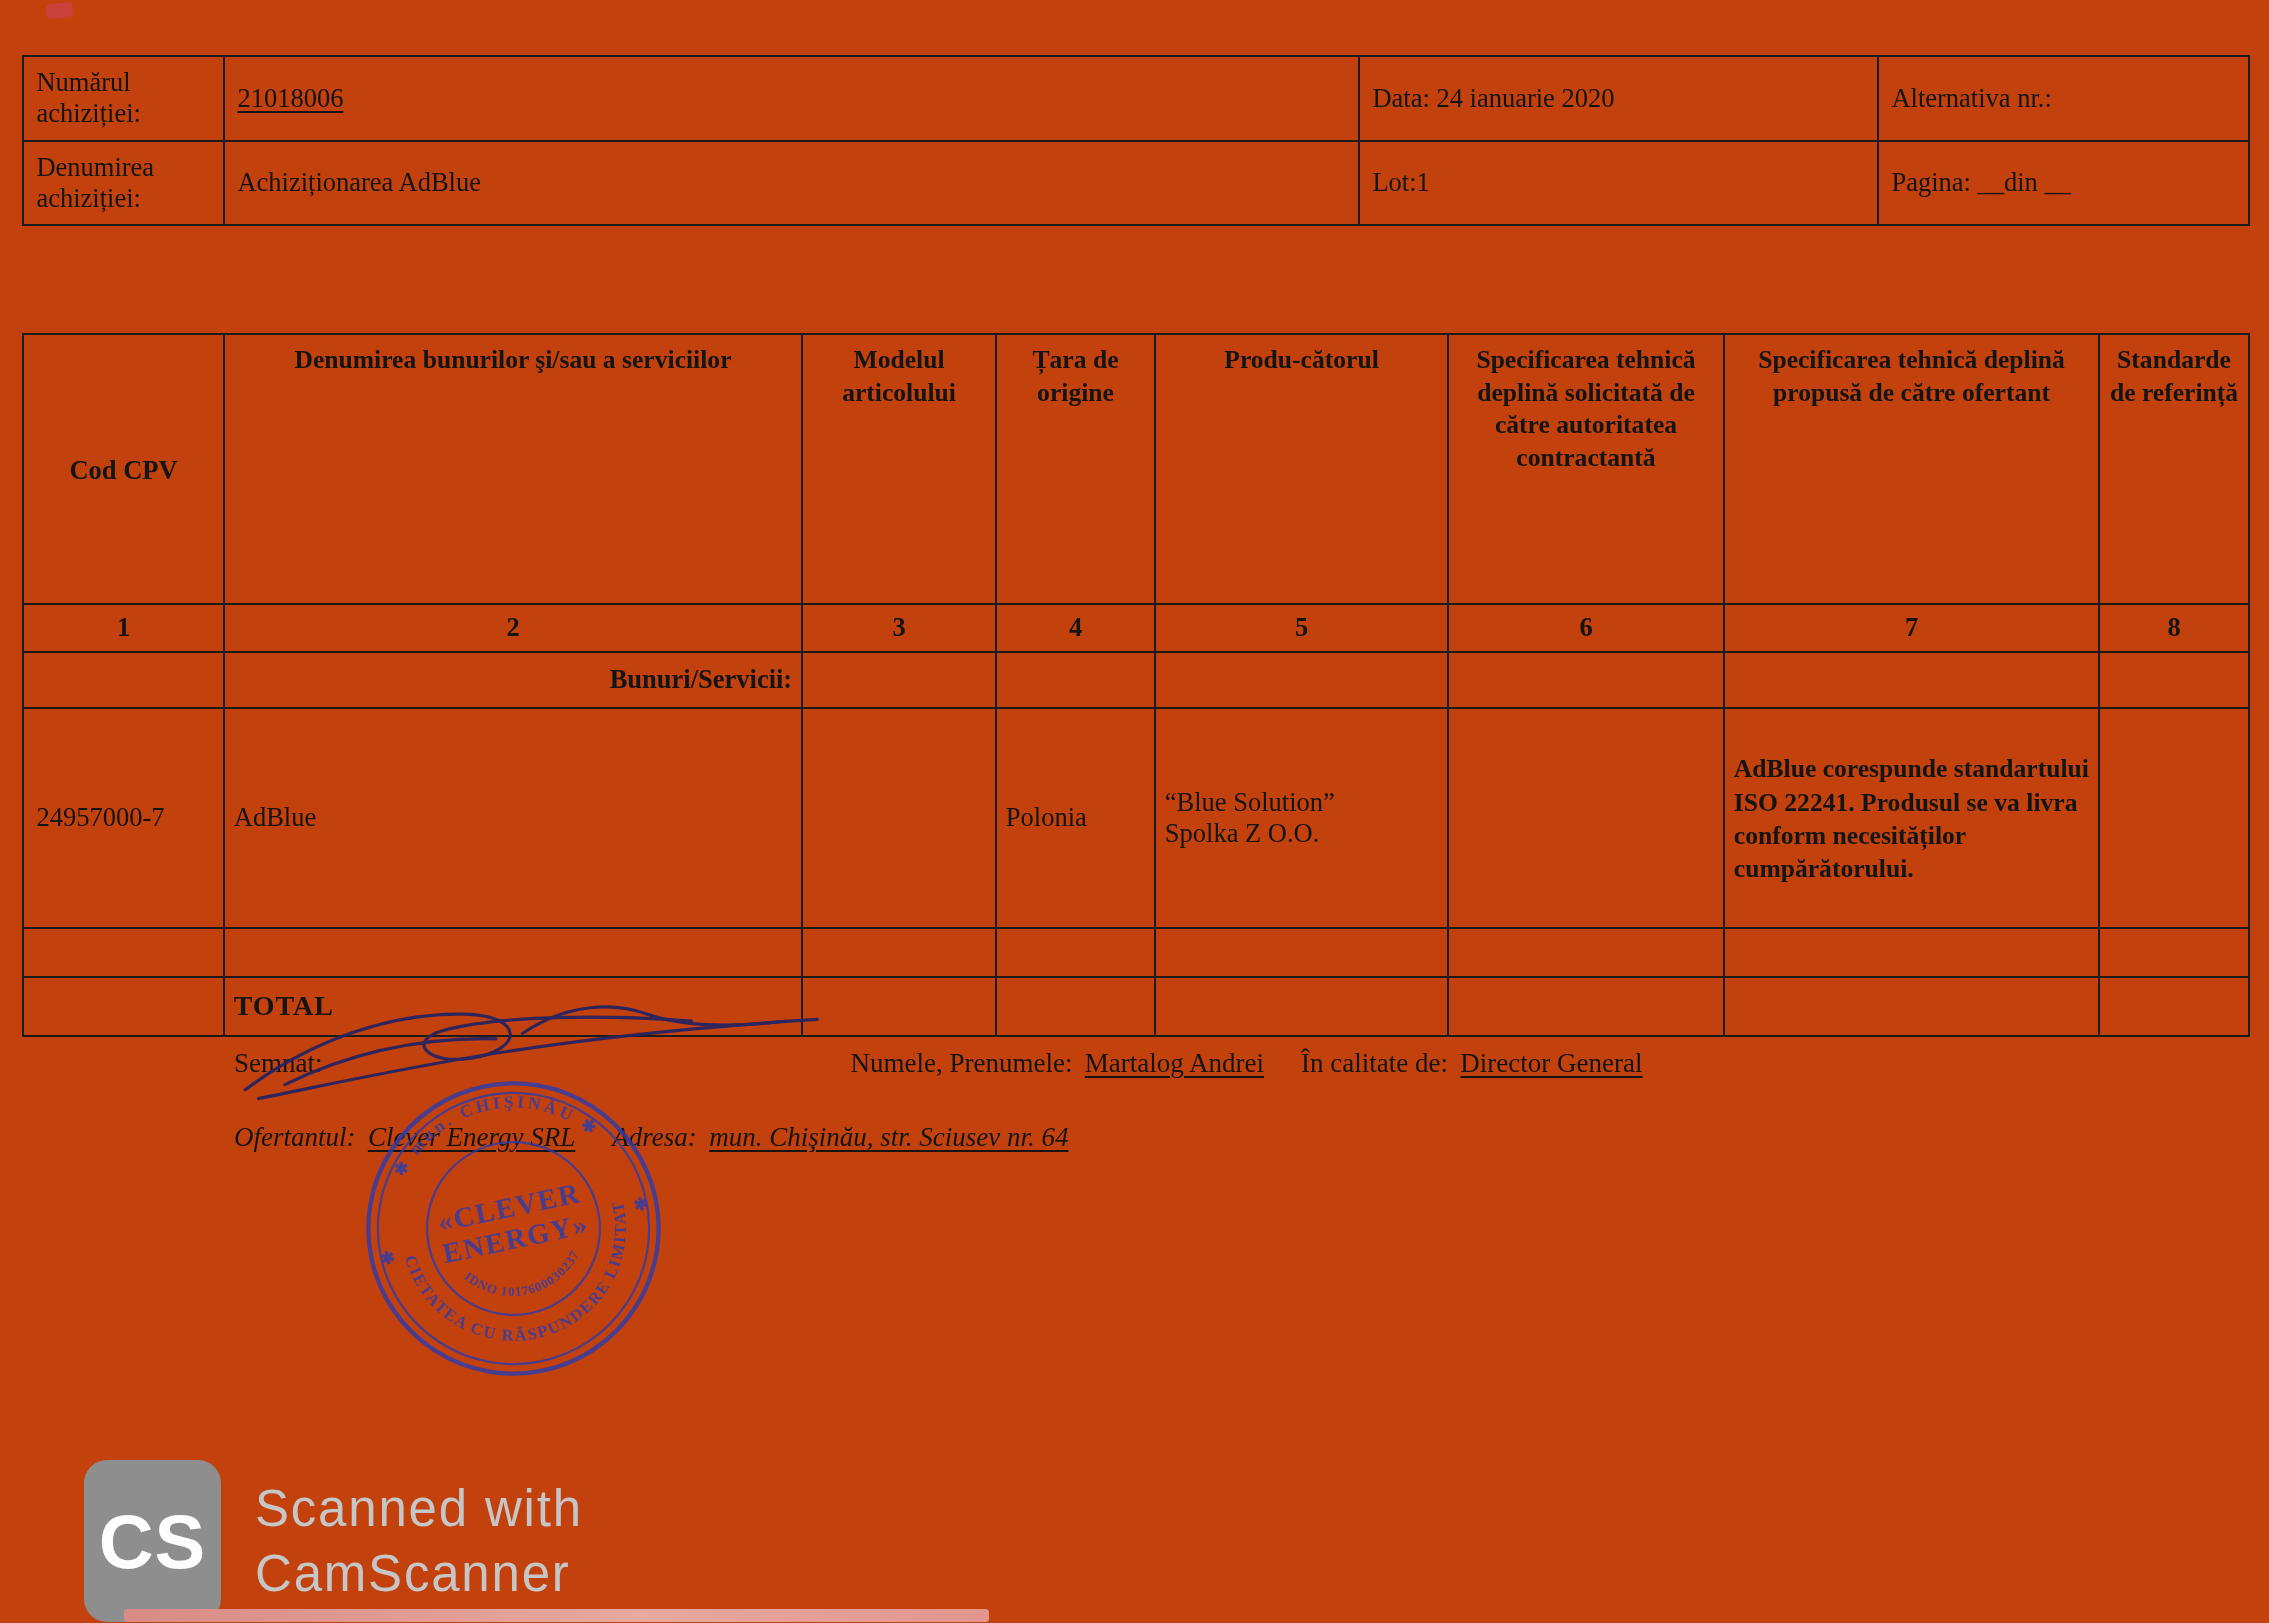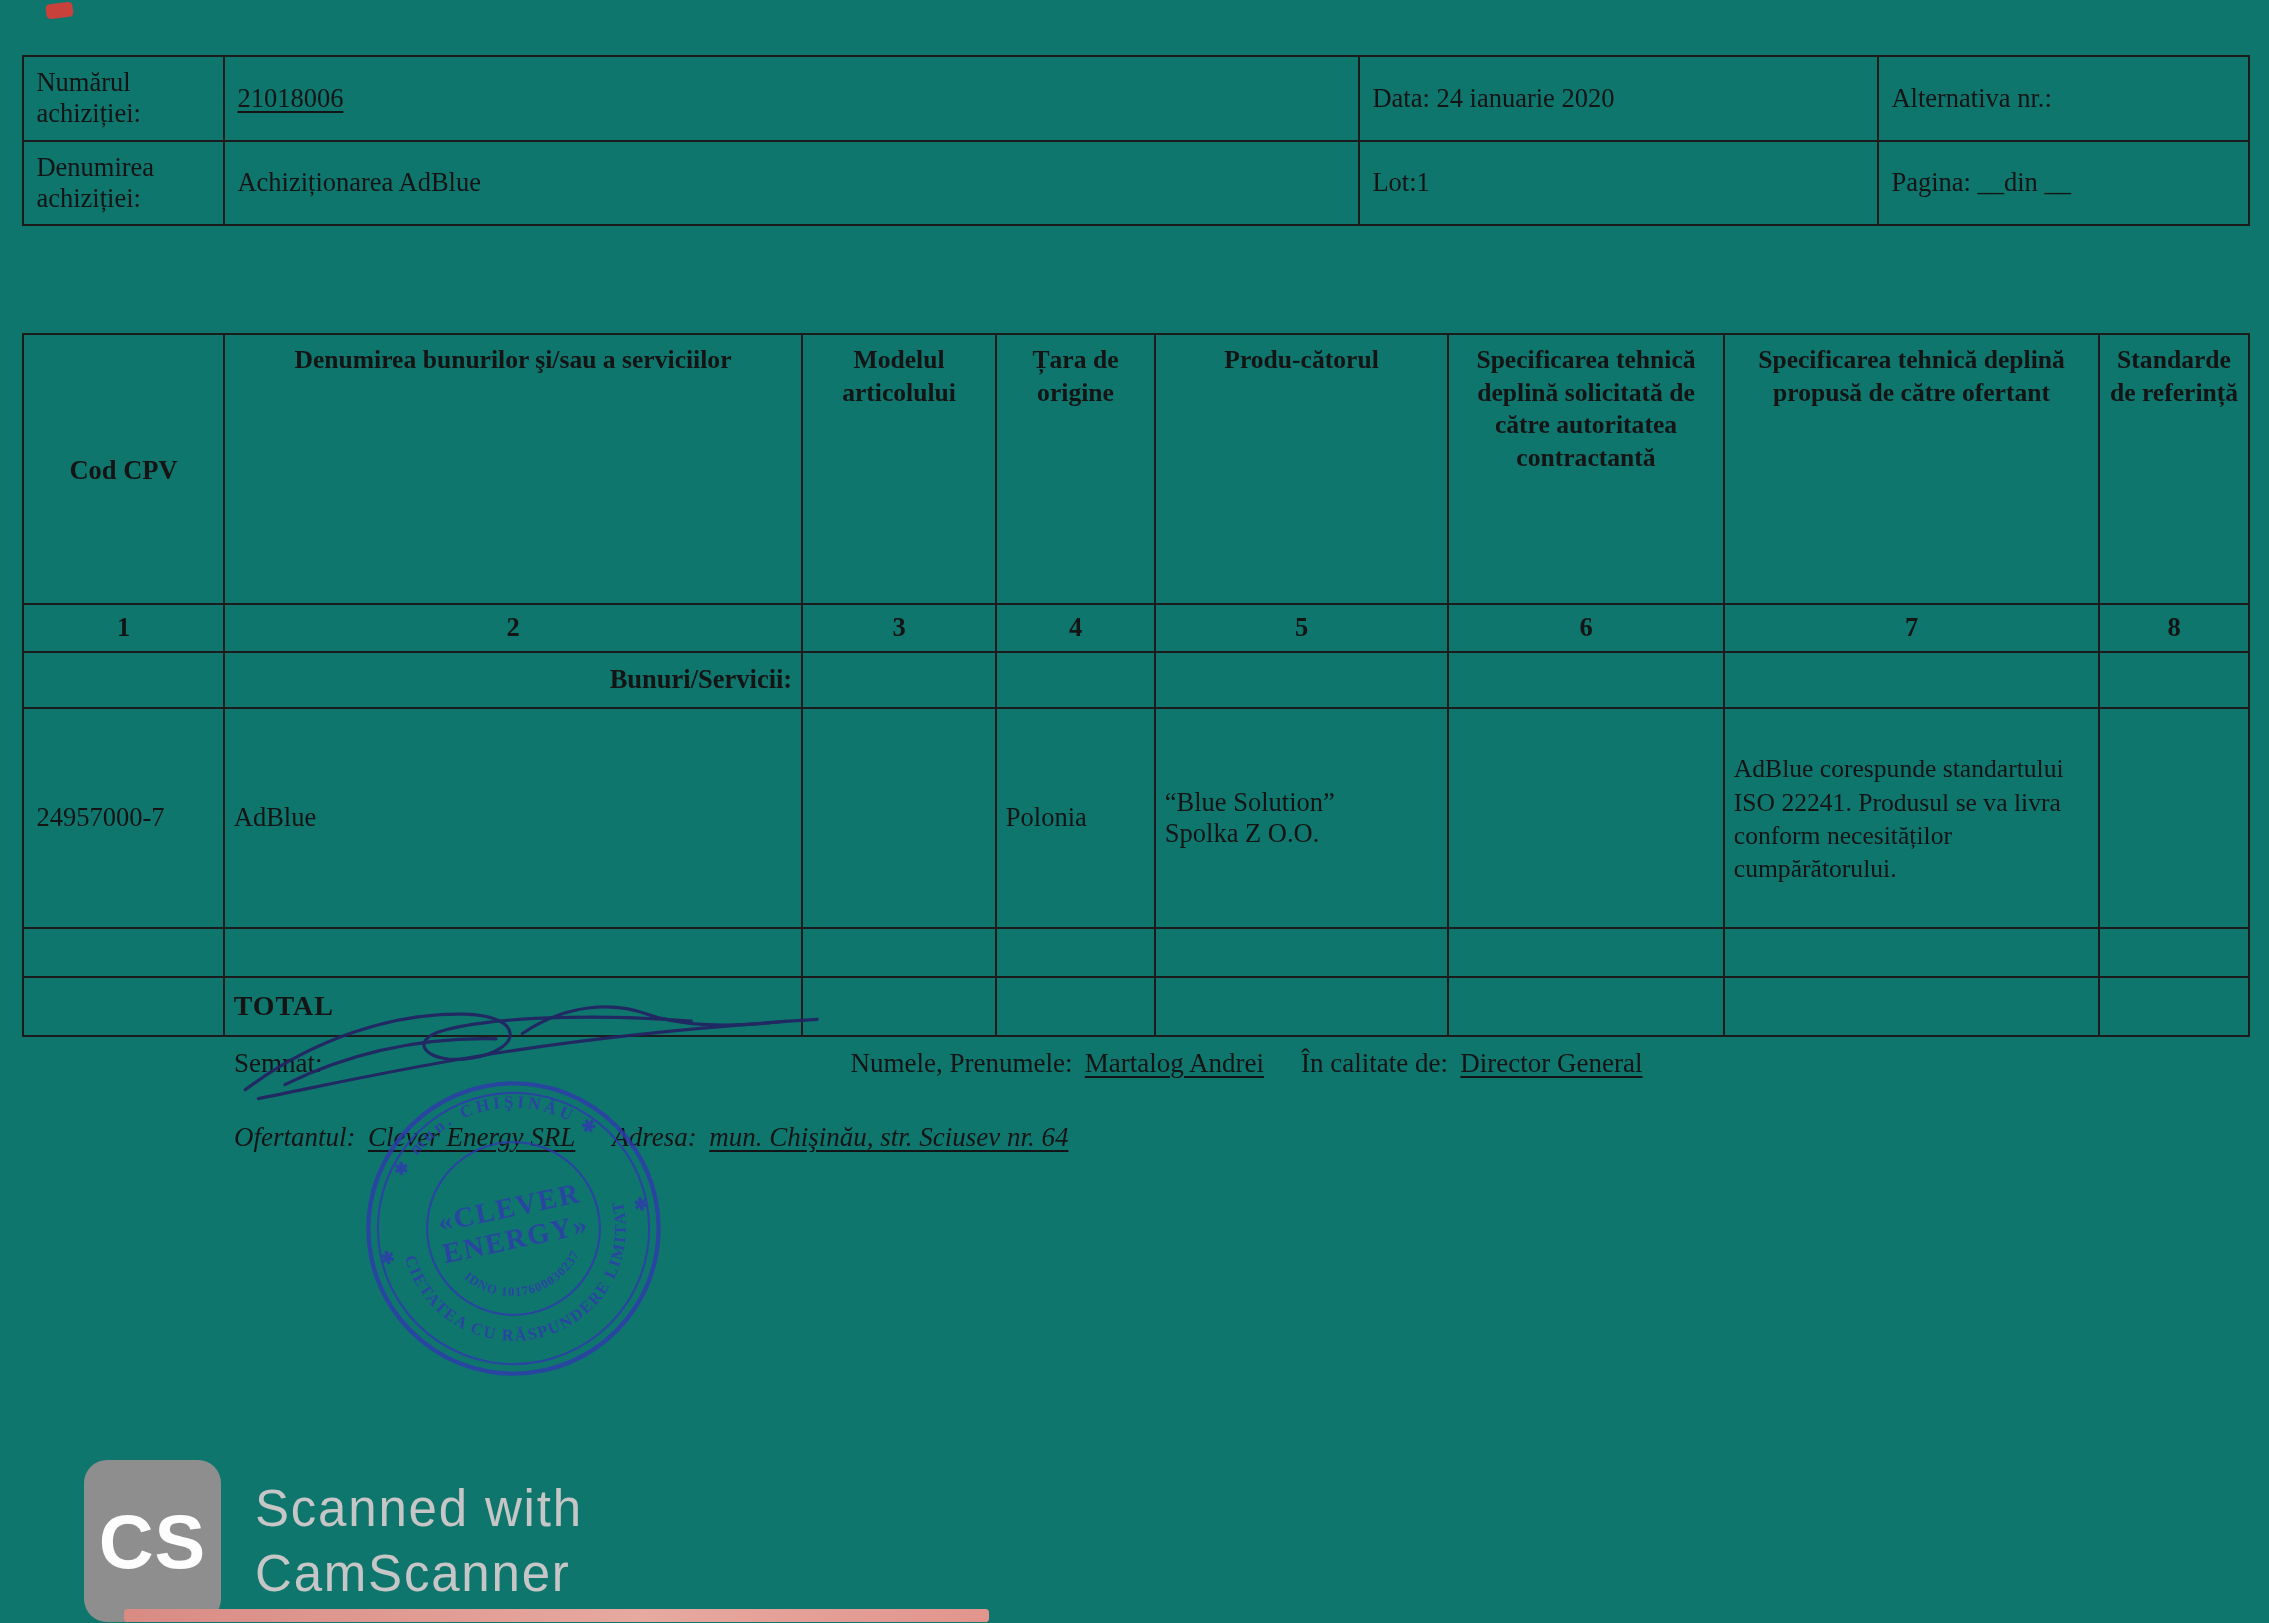--- a/index.html
+++ b/index.html
@@ -4,21 +4,21 @@
 <style>
   html,body{margin:0;padding:0;}
   body{
     width:2269px;height:1623px;
     background:#e9e9e9;
     font-family:"Liberation Serif", serif;
     color:#141414;
   }
   .page{
     position:relative;width:2269px;height:1623px;
-    background:#0f766e;overflow:hidden;
+    background:#c2410c;overflow:hidden;
   }
 
   
   table{border-collapse:collapse;table-layout:fixed;}
   .top-table{
     position:absolute;left:22px;top:55px;width:2226px;
     font-size:26.5px;
   }
   .top-table td{
     border:2.6px solid #1b1b1b;
@@ -41,21 +41,21 @@
     height:254px;vertical-align:top;
     font-weight:bold;font-size:25.6px;line-height:1.28;
     padding-top:8.8px;
   }
   .main-table tr.head th.vmid{vertical-align:middle;font-size:26.5px;}
   .main-table tr.nums td{height:35px;text-align:center;font-weight:bold;}
   .main-table tr.section td{height:44px;}
   .main-table tr.section td.sec{font-weight:bold;text-align:right;}
   .main-table tr.item td{height:205px;vertical-align:middle;}
   .main-table td.cod{text-align:left;padding-left:12.4px;}
-  .main-table td.spec{vertical-align:top;text-align:left;line-height:1.3;font-size:25.6px;padding-top:7px;}
+  .main-table td.spec{vertical-align:top;text-align:left;line-height:1.3;font-size:25.6px;padding-top:7px;font-weight:bold;}
   .main-table tr.empty td{height:37px;}
   .main-table tr.total td{height:46px;}
   .main-table tr.total td.tot{font-weight:bold;font-size:28px;letter-spacing:0.9px;}
 
   
   .sig-line{position:absolute;font-size:27px;white-space:nowrap;display:flex;align-items:baseline;}
   .sig-line1{left:234px;top:1048px;}
   .sig-line2{left:234px;top:1122px;font-style:italic;}
   .sig-spacer{display:inline-block;width:528px;}
   .ml{margin-left:12.4px;}

